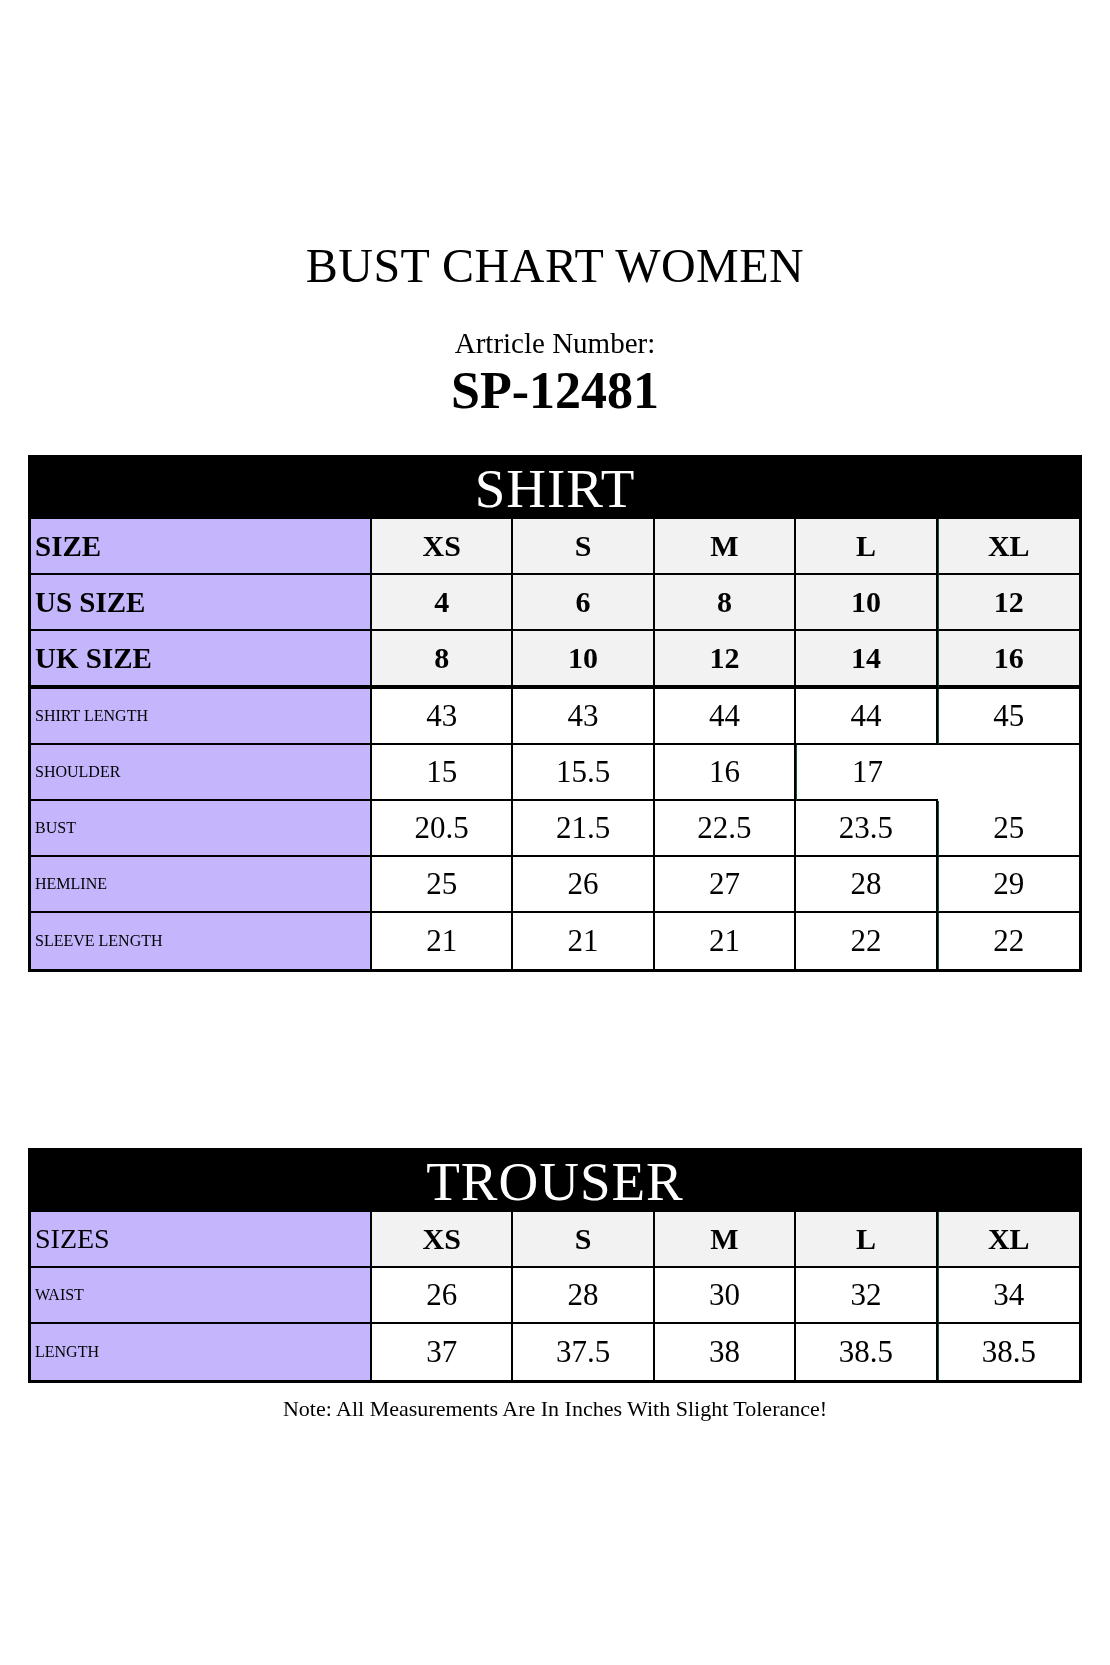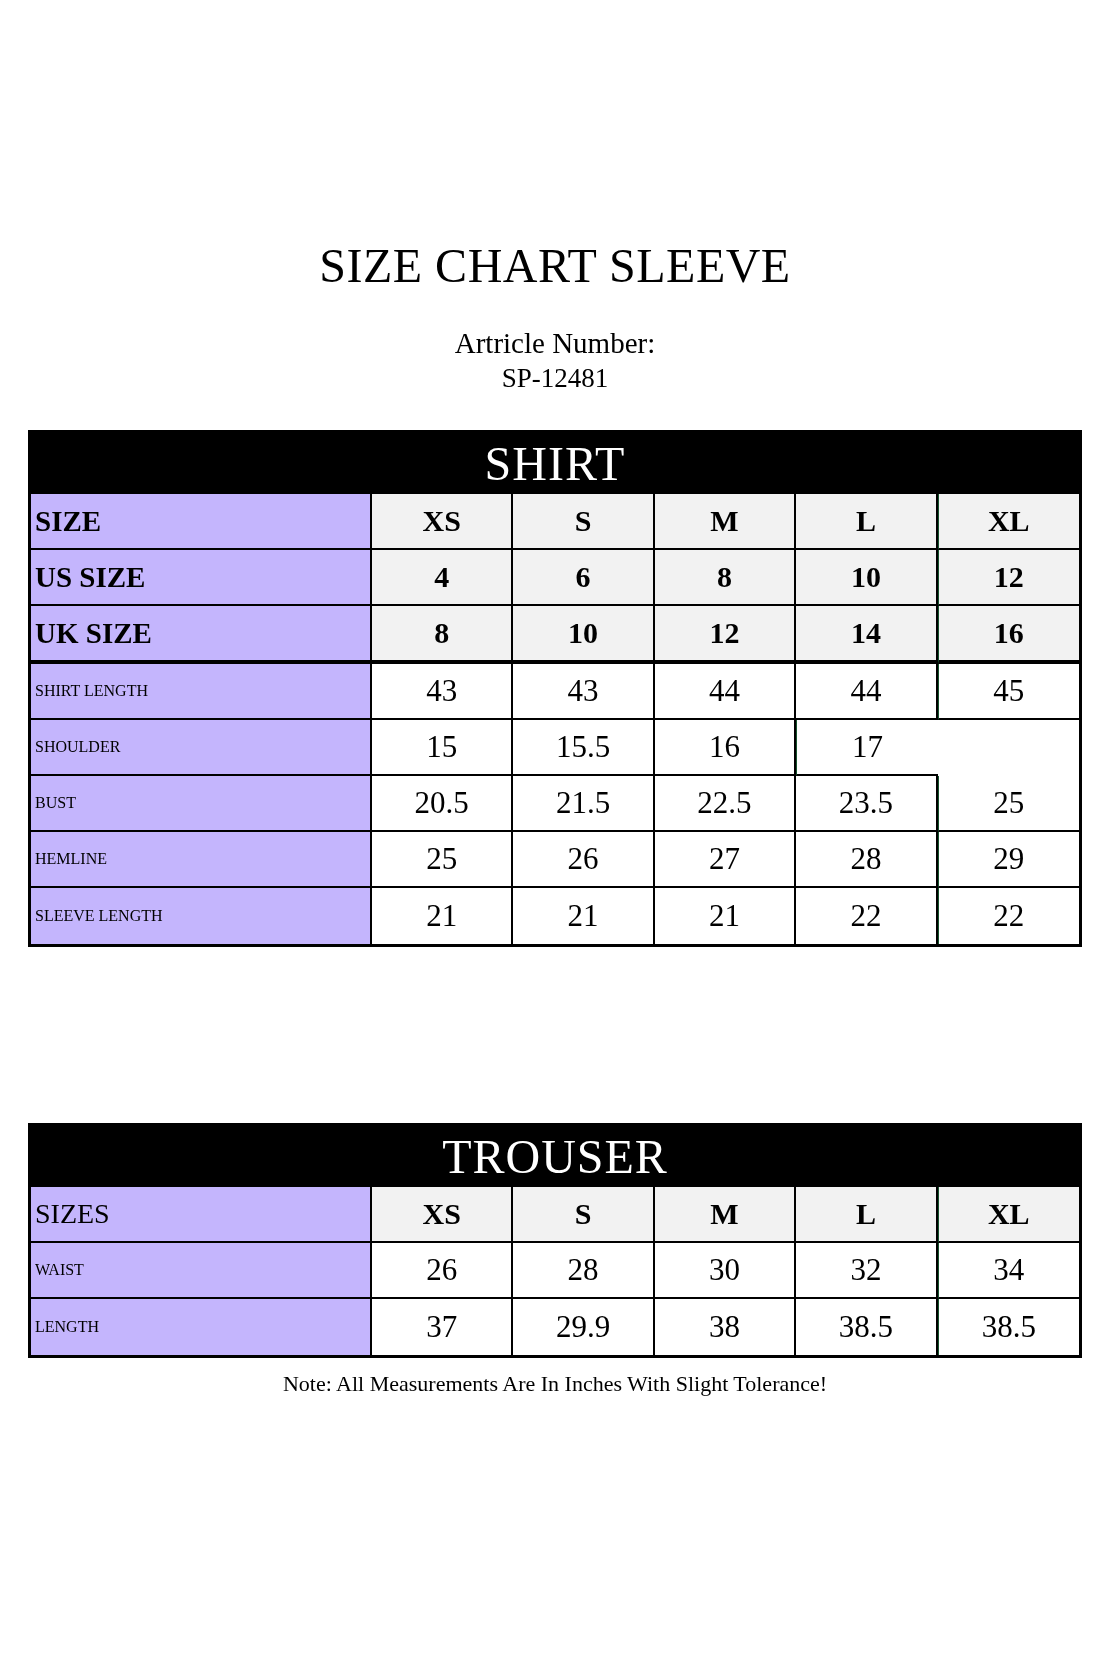--- a/index.html
+++ b/index.html
@@ -13,31 +13,31 @@
   .doc { width: 1054px; margin: 0 auto; padding-top: 242px; }
 
   .page-title {
     font-size: 48px; font-weight: normal; line-height: 1;
     text-align: center; letter-spacing: 0.5px;
   }
   .art-label {
     margin-top: 39px; font-size: 29px; line-height: 1; text-align: center;
   }
   .art-num {
-    margin-top: 7px; font-size: 27px; font-weight: normal; line-height: 1; text-align: center;
+    margin-top: 7px; font-size: 52px; font-weight: bold; line-height: 1; text-align: center;
   }
 
   .size-table { border: 3px solid #000000; width: 1054px; background: #ffffff; }
   .size-table.shirt { margin-top: 38px; }
   .size-table.trouser { margin-top: 176px; }
 
   .table-title {
     height: 61px; background: #000000; color: #ffffff;
     display: flex; align-items: center; justify-content: center;
-    font-size: 48px; line-height: 1; letter-spacing: 1px;
+    font-size: 55px; line-height: 1; letter-spacing: 1px;
   }
 
   .row { display: grid; grid-template-columns: 341px repeat(5, 1fr); height: 56px; }
   .row.thick { height: 58px; }
   .cell {
     border-right: 2px solid #000000;
     border-bottom: 2px solid #000000;
     display: flex; align-items: center;
     overflow: hidden; white-space: nowrap;
   }
@@ -53,21 +53,21 @@
   .row:not(.header) .cell.label { font-weight: normal; font-size: 16px; }
   .row.header .cell.label.plain { font-weight: normal; font-size: 28px; }
 
   .note { margin-top: 13px; font-size: 22px; line-height: 1.2; text-align: center; }
 </style>
 </head>
 <body>
 
 <div class="doc">
 
-  <h1 class="page-title">SIZE CHART SLEEVE</h1>
+  <h1 class="page-title">BUST CHART WOMEN</h1>
 
   <div class="art-label">Artricle Number:</div>
   <div class="art-num">SP-12481</div>
 
   <section class="size-table shirt">
     <div class="table-title">SHIRT</div>
     <div class="tbody">
         <div class="row header">
           <div class="cell label">SIZE</div>
           <div class="cell val">XS</div>
@@ -149,21 +149,21 @@
           <div class="cell label">WAIST</div>
           <div class="cell val">26</div>
           <div class="cell val">28</div>
           <div class="cell val">30</div>
           <div class="cell val">32</div>
           <div class="cell val last-col">34</div>
         </div>
         <div class="row last-row">
           <div class="cell label">LENGTH</div>
           <div class="cell val">37</div>
-          <div class="cell val">29.9</div>
+          <div class="cell val">37.5</div>
           <div class="cell val">38</div>
           <div class="cell val">38.5</div>
           <div class="cell val last-col">38.5</div>
         </div>
       </div>
   </section>
 
   <div class="note">Note: All Measurements Are In Inches With Slight Tolerance!</div>
 
 </div>

